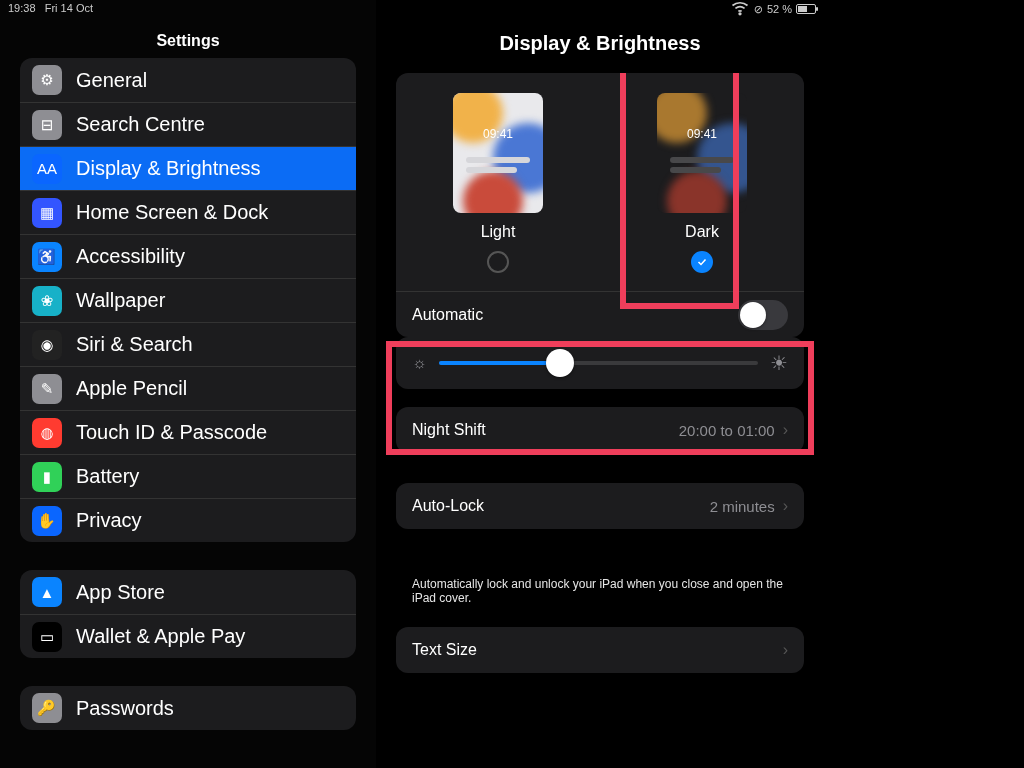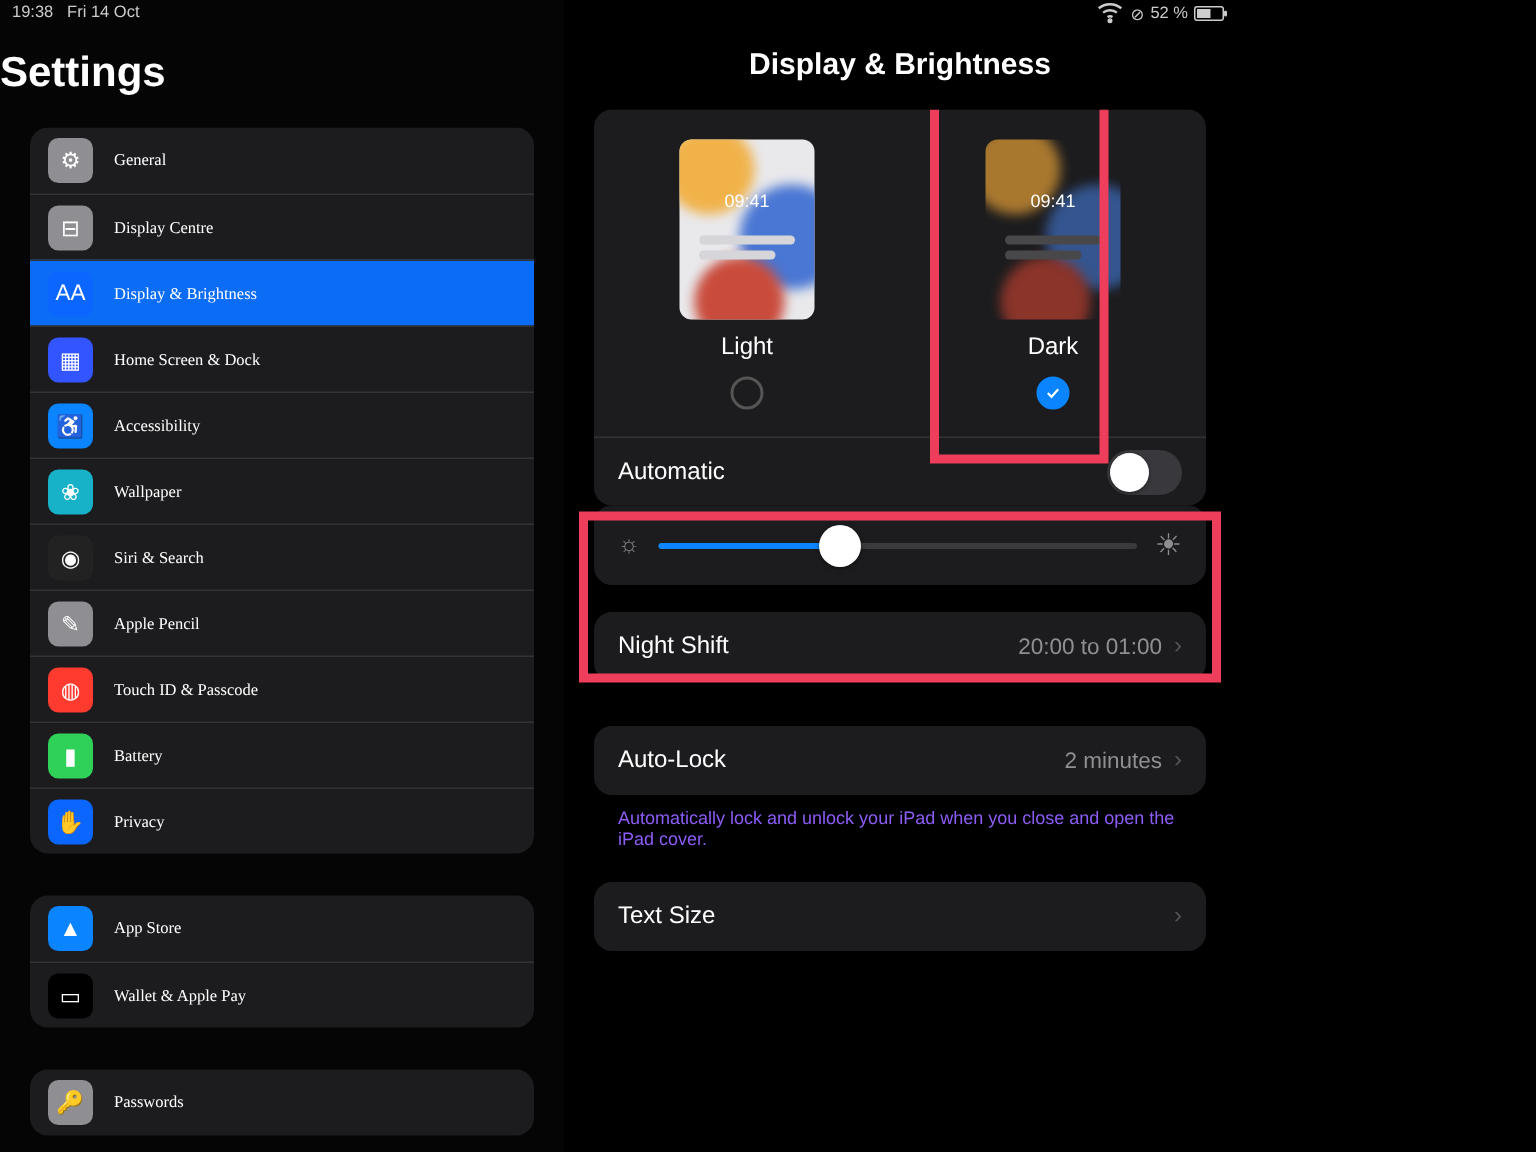--- a/index.html
+++ b/index.html
@@ -6,27 +6,27 @@
   html, body { width: 1024px; height: 768px; overflow: hidden; background: #000; font-family: -apple-system, "Helvetica Neue", Arial, sans-serif; color: #fff; }
   .screen { width:824px; height:768px; position:relative; display:flex; }
   
   .statusbar { position:absolute; top:0; left:0; right:0; height:18px; font-size:11px; padding:2px 8px; display:flex; justify-content:space-between; color:#ccc; z-index:10;}
   .statusbar .right { display:flex; align-items:center; gap:4px;}
   .battery { width:20px; height:10px; border:1px solid #ccc; border-radius:2px; position:relative; display:inline-block;}
   .battery::after { content:""; position:absolute; right:-3px; top:2px; width:2px; height:4px; background:#ccc; border-radius:1px;}
   .battery-fill { position:absolute; left:1px; top:1px; bottom:1px; width:50%; background:#ccc;}
   
   .sidebar { width:376px; background:#050505; padding-top:18px; display:flex; flex-direction:column;}
-  .sidebar h1 { text-align:left; font-size:28px; font-weight:600; padding:14px 0 21px;}
+  .sidebar h1 { text-align:center; font-size:16px; font-weight:600; padding:14px 0 8px;}
   .side-scroll { flex:1; overflow:hidden; padding:0 20px;}
   .group { background:#1c1c1e; border-radius:12px; overflow:hidden; margin-bottom:28px;}
   .row { display:flex; align-items:center; height:44px; padding:0 12px; gap:14px; border-top:1px solid #333;}
   .group .row:first-child { border-top:none;}
   .row.selected { background:#0b6cf5; }
-  .row .label { font-size:11px; color:#fff;font-family:Liberation Serif, serif;}
+  .row .label { font-size:20px; color:#fff;}
   .icon { width:30px; height:30px; border-radius:7px; display:flex; align-items:center; justify-content:center; font-size:15px; color:#fff; flex-shrink:0;}
   
   .detail { flex:1; background:#000; padding-top:18px; display:flex; flex-direction:column; overflow:hidden;}
   .detail h1 { text-align:center; font-size:20px; font-weight:600; padding:14px 0 18px;}
   .detail-scroll { flex:1; overflow-y:auto; padding:0 20px 20px;}
   .sect-head { color:#8e8e93; font-size:12px; letter-spacing:0.5px; padding:14px 16px 6px; text-transform:uppercase;}
   .panel { background:#1c1c1e; border-radius:12px; overflow:hidden;}
   .appearance-body { display:flex; justify-content:space-around; padding:20px 0 18px;}
   .appearance-opt { display:flex; flex-direction:column; align-items:center; gap:10px; cursor:pointer;}
   .preview { width:90px; height:120px; border-radius:8px; position:relative; overflow:hidden;}
@@ -47,21 +47,21 @@
   .toggle { width:50px; height:30px; border-radius:15px; position:relative; cursor:pointer;}
   .toggle .knob { position:absolute; top:2px; width:26px; height:26px; background:#fff; border-radius:50%; box-shadow:0 1px 3px rgba(0,0,0,.4);}
   .toggle.off { background:#39393d;} .toggle.off .knob{ left:2px;}
   .toggle.on  { background:#30d158;} .toggle.on  .knob{ right:2px;}
   
   .slider-row { display:flex; align-items:center; gap:12px; padding:14px 16px;}
   .sun { color:#8e8e93; font-size:16px;}
   .slider { flex:1; position:relative; height:4px; background:#3a3a3c; border-radius:2px;}
   .slider-fill { position:absolute; left:0; top:0; bottom:0; background:#0a84ff; border-radius:2px;}
   .slider-thumb { position:absolute; top:50%; width:28px; height:28px; background:#fff; border-radius:50%; transform:translate(-50%,-50%); box-shadow:0 1px 3px rgba(0,0,0,.5);}
-  .footer-note { color:#8b5cf6; font-size:12px; padding:8px 16px 0;}
+  .footer-note { color:#e5e5e5; font-size:12px; padding:8px 16px 0;margin-top:40px;}
   
   .hl { position:absolute; border:6px solid #ef3e5b; pointer-events:none; z-index:5;}
   svg.ico { width:20px; height:20px; }
 </style>
 </head>
 <body>
 
 <div class="screen">
 
   <div class="statusbar">
@@ -89,21 +89,21 @@
   <aside class="sidebar">
     <h1>Settings</h1>
     <div class="side-scroll">
       <div class="group" id="g1">
           <div class="row">
             <div class="icon" style="background: rgb(142, 142, 147);">⚙</div>
             <span class="label">General</span>
           </div>
           <div class="row">
             <div class="icon" style="background: rgb(142, 142, 147);">⊟</div>
-            <span class="label">Display Centre</span>
+            <span class="label">Search Centre</span>
           </div>
           <div class="row selected">
             <div class="icon" style="background: rgb(10, 102, 255);">AA</div>
             <span class="label">Display &amp; Brightness</span>
           </div>
           <div class="row">
             <div class="icon" style="background: rgb(51, 85, 255);">▦</div>
             <span class="label">Home Screen &amp; Dock</span>
           </div>
           <div class="row">

